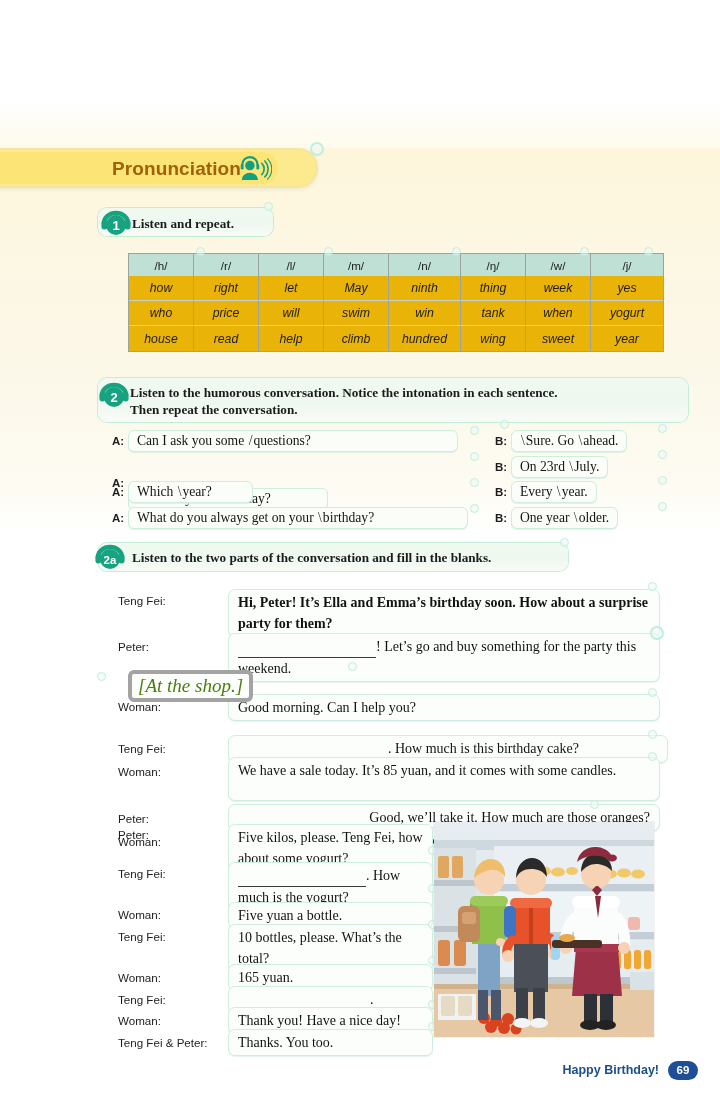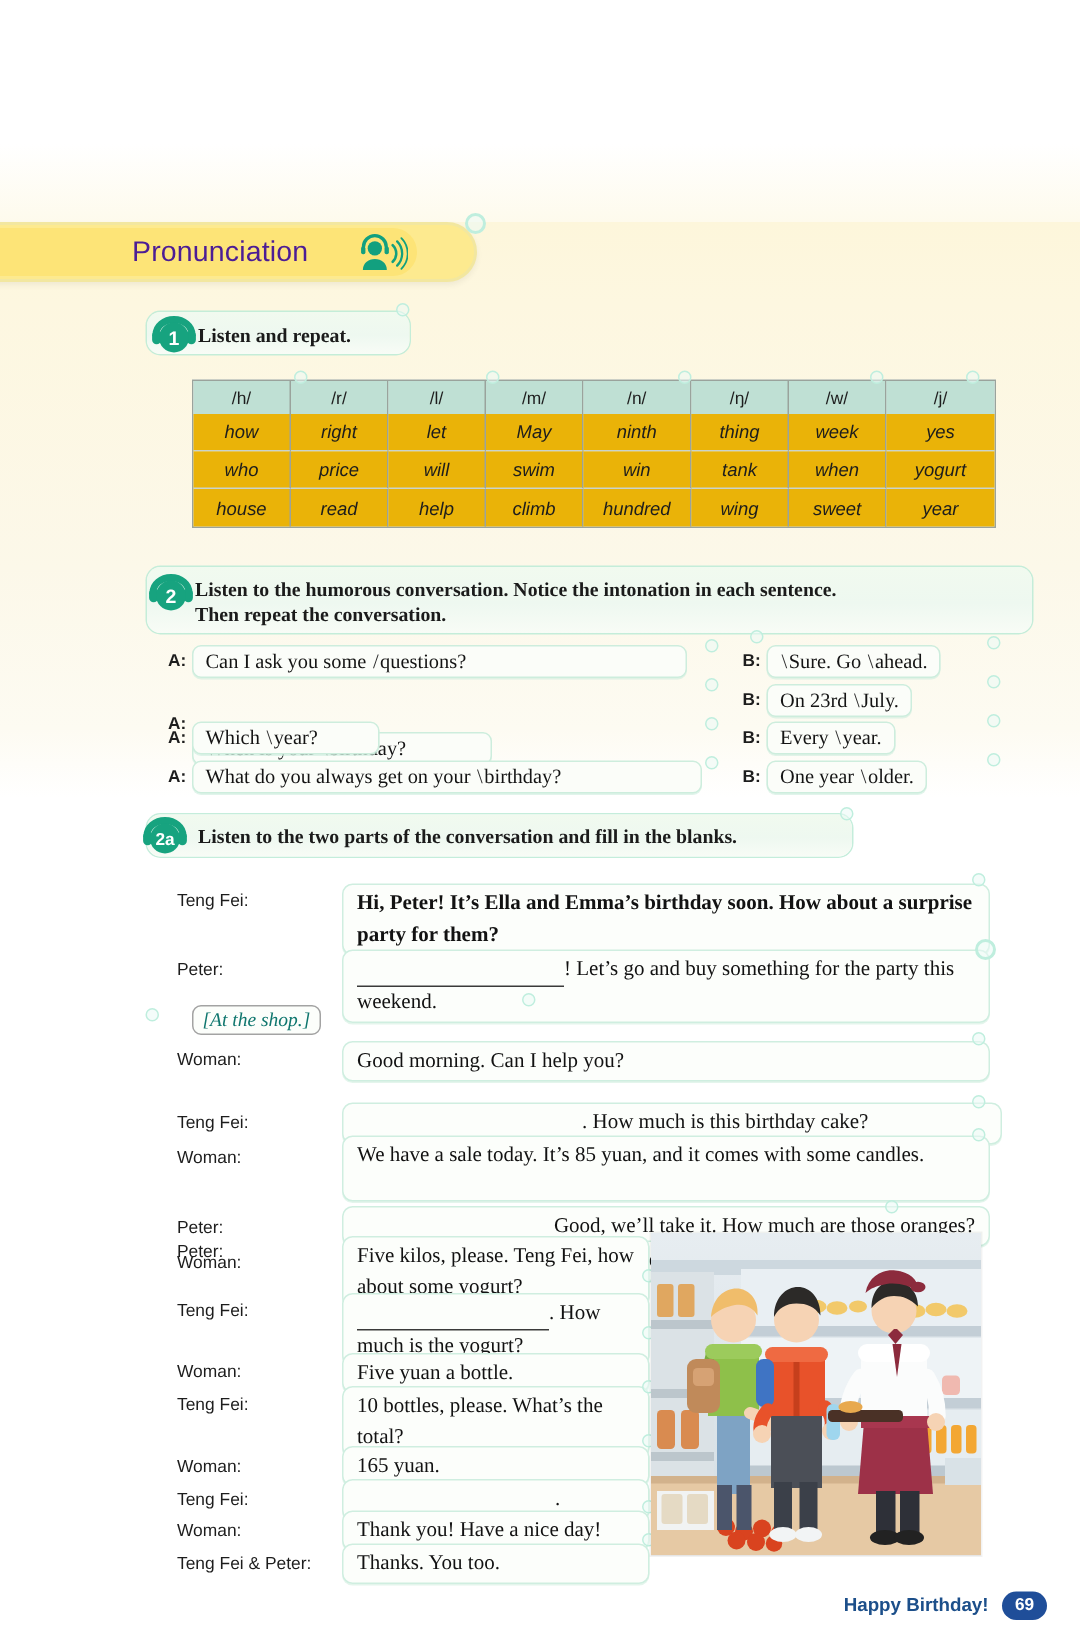--- a/index.html
+++ b/index.html
@@ -36,22 +36,22 @@
     border-radius:20px;
     box-shadow:0 2px 4px rgba(0,0,0,.06);
     display:flex;align-items:center;justify-content:flex-end;
     padding-right:22px;box-sizing:border-box;
   }
   .pron-banner-inner{
     position:absolute;left:-22px;top:152px;width:300px;height:32px;
     background:#fde477;border-radius:16px;
   }
   .pron-title{
-    position:absolute;left:88px;top:158px;
-    font-size:19px;font-weight:normal;color:#4c1d95;
+    position:absolute;left:112px;top:158px;
+    font-size:19px;font-weight:bold;color:#a16207;
     letter-spacing:.1px;
   }
   .pron-icon{
     position:absolute;left:238px;top:155px;width:34px;height:28px;
   }
 
   
   .act-box{
     position:absolute;
     background:linear-gradient(180deg,#f1faef 0%,#eef8f0 55%,#f8fcf6 100%);
@@ -128,22 +128,22 @@
     border-radius:7px;
     box-sizing:border-box;
     font-family:"Liberation Serif", serif;
     font-size:14px;line-height:21px;color:#121212;
     padding:2px 9px;
     box-shadow:0 1px 0 rgba(205,237,221,.55);
   }
   .stage-box{
     position:absolute;
     font-family:"Liberation Serif", serif;
-    font-style:italic;font-size:13px;color:#0f766e;
-    background:#fcfefb;border:1px solid #a3a3a3;border-radius:6px;
+    font-style:italic;font-size:19px;color:#4d7c0f;
+    background:#fcfefb;border:4px solid #a3a3a3;border-radius:6px;
     padding:1px 6px;white-space:nowrap;
   }
   .blank{
     display:inline-block;border-bottom:1px solid #3a3a3a;
     vertical-align:baseline;
   }
 
   
   .illus{
     position:absolute;left:434px;top:822px;width:220px;height:215px;

